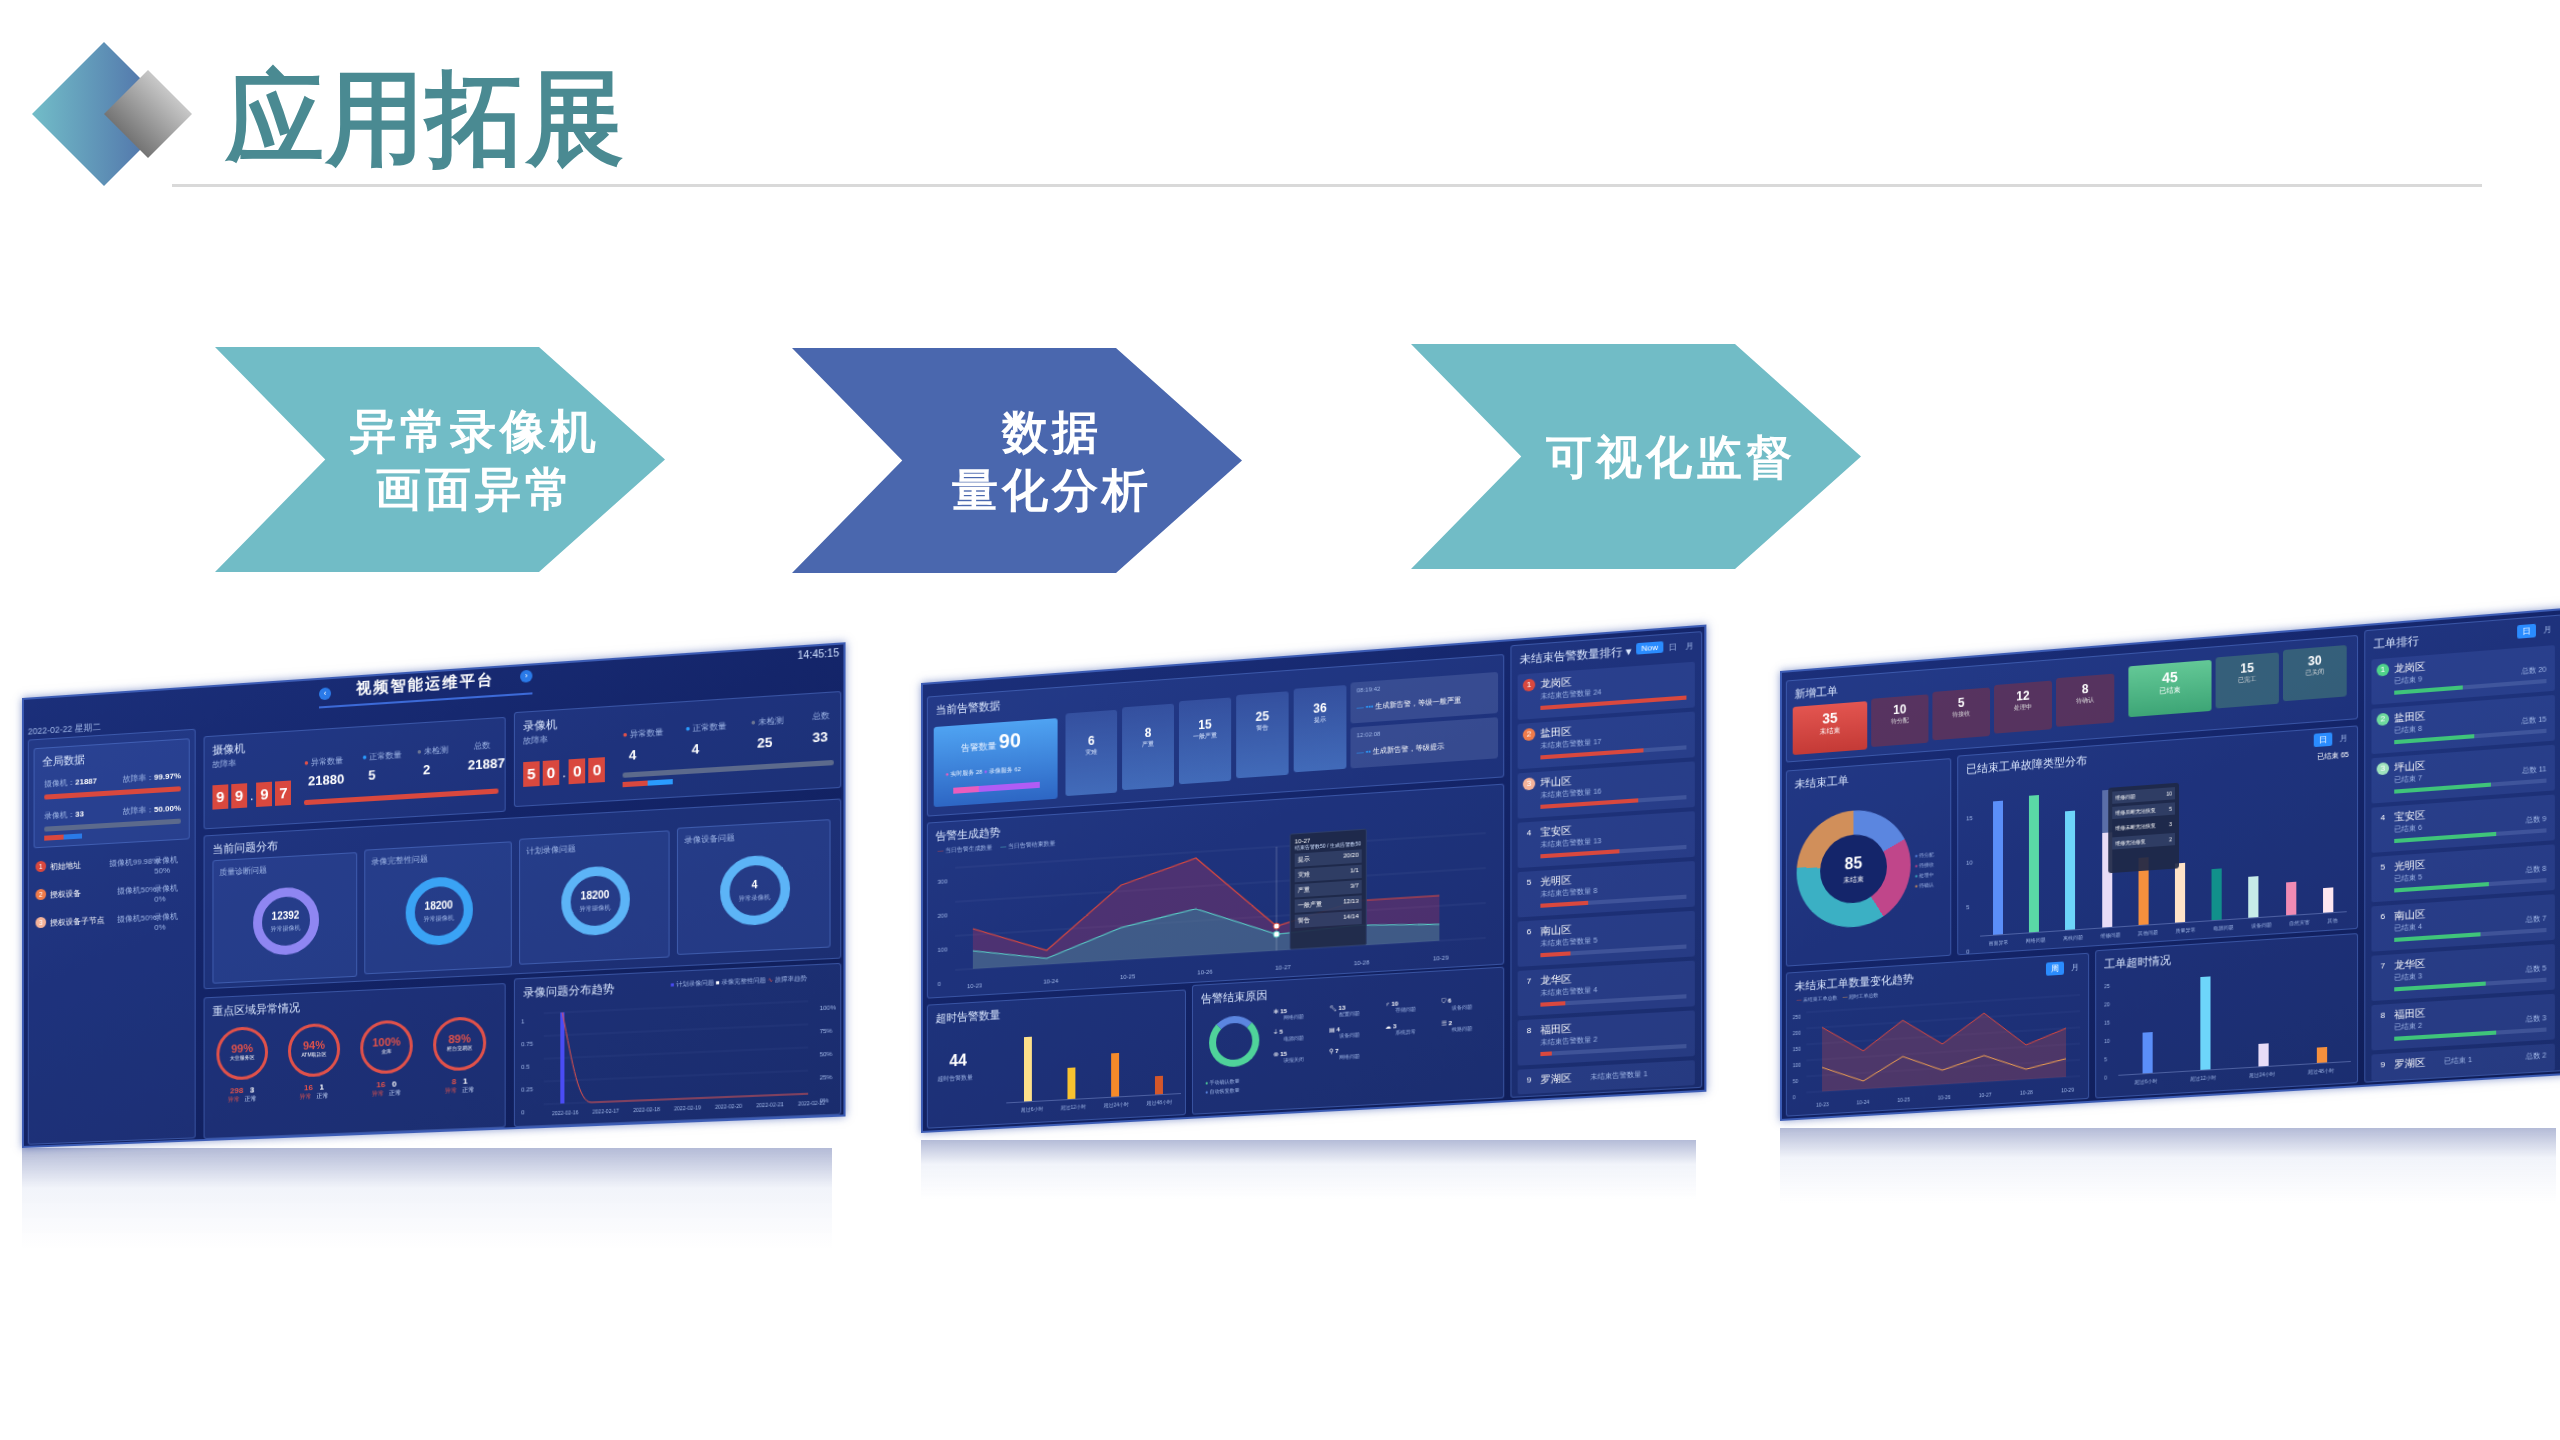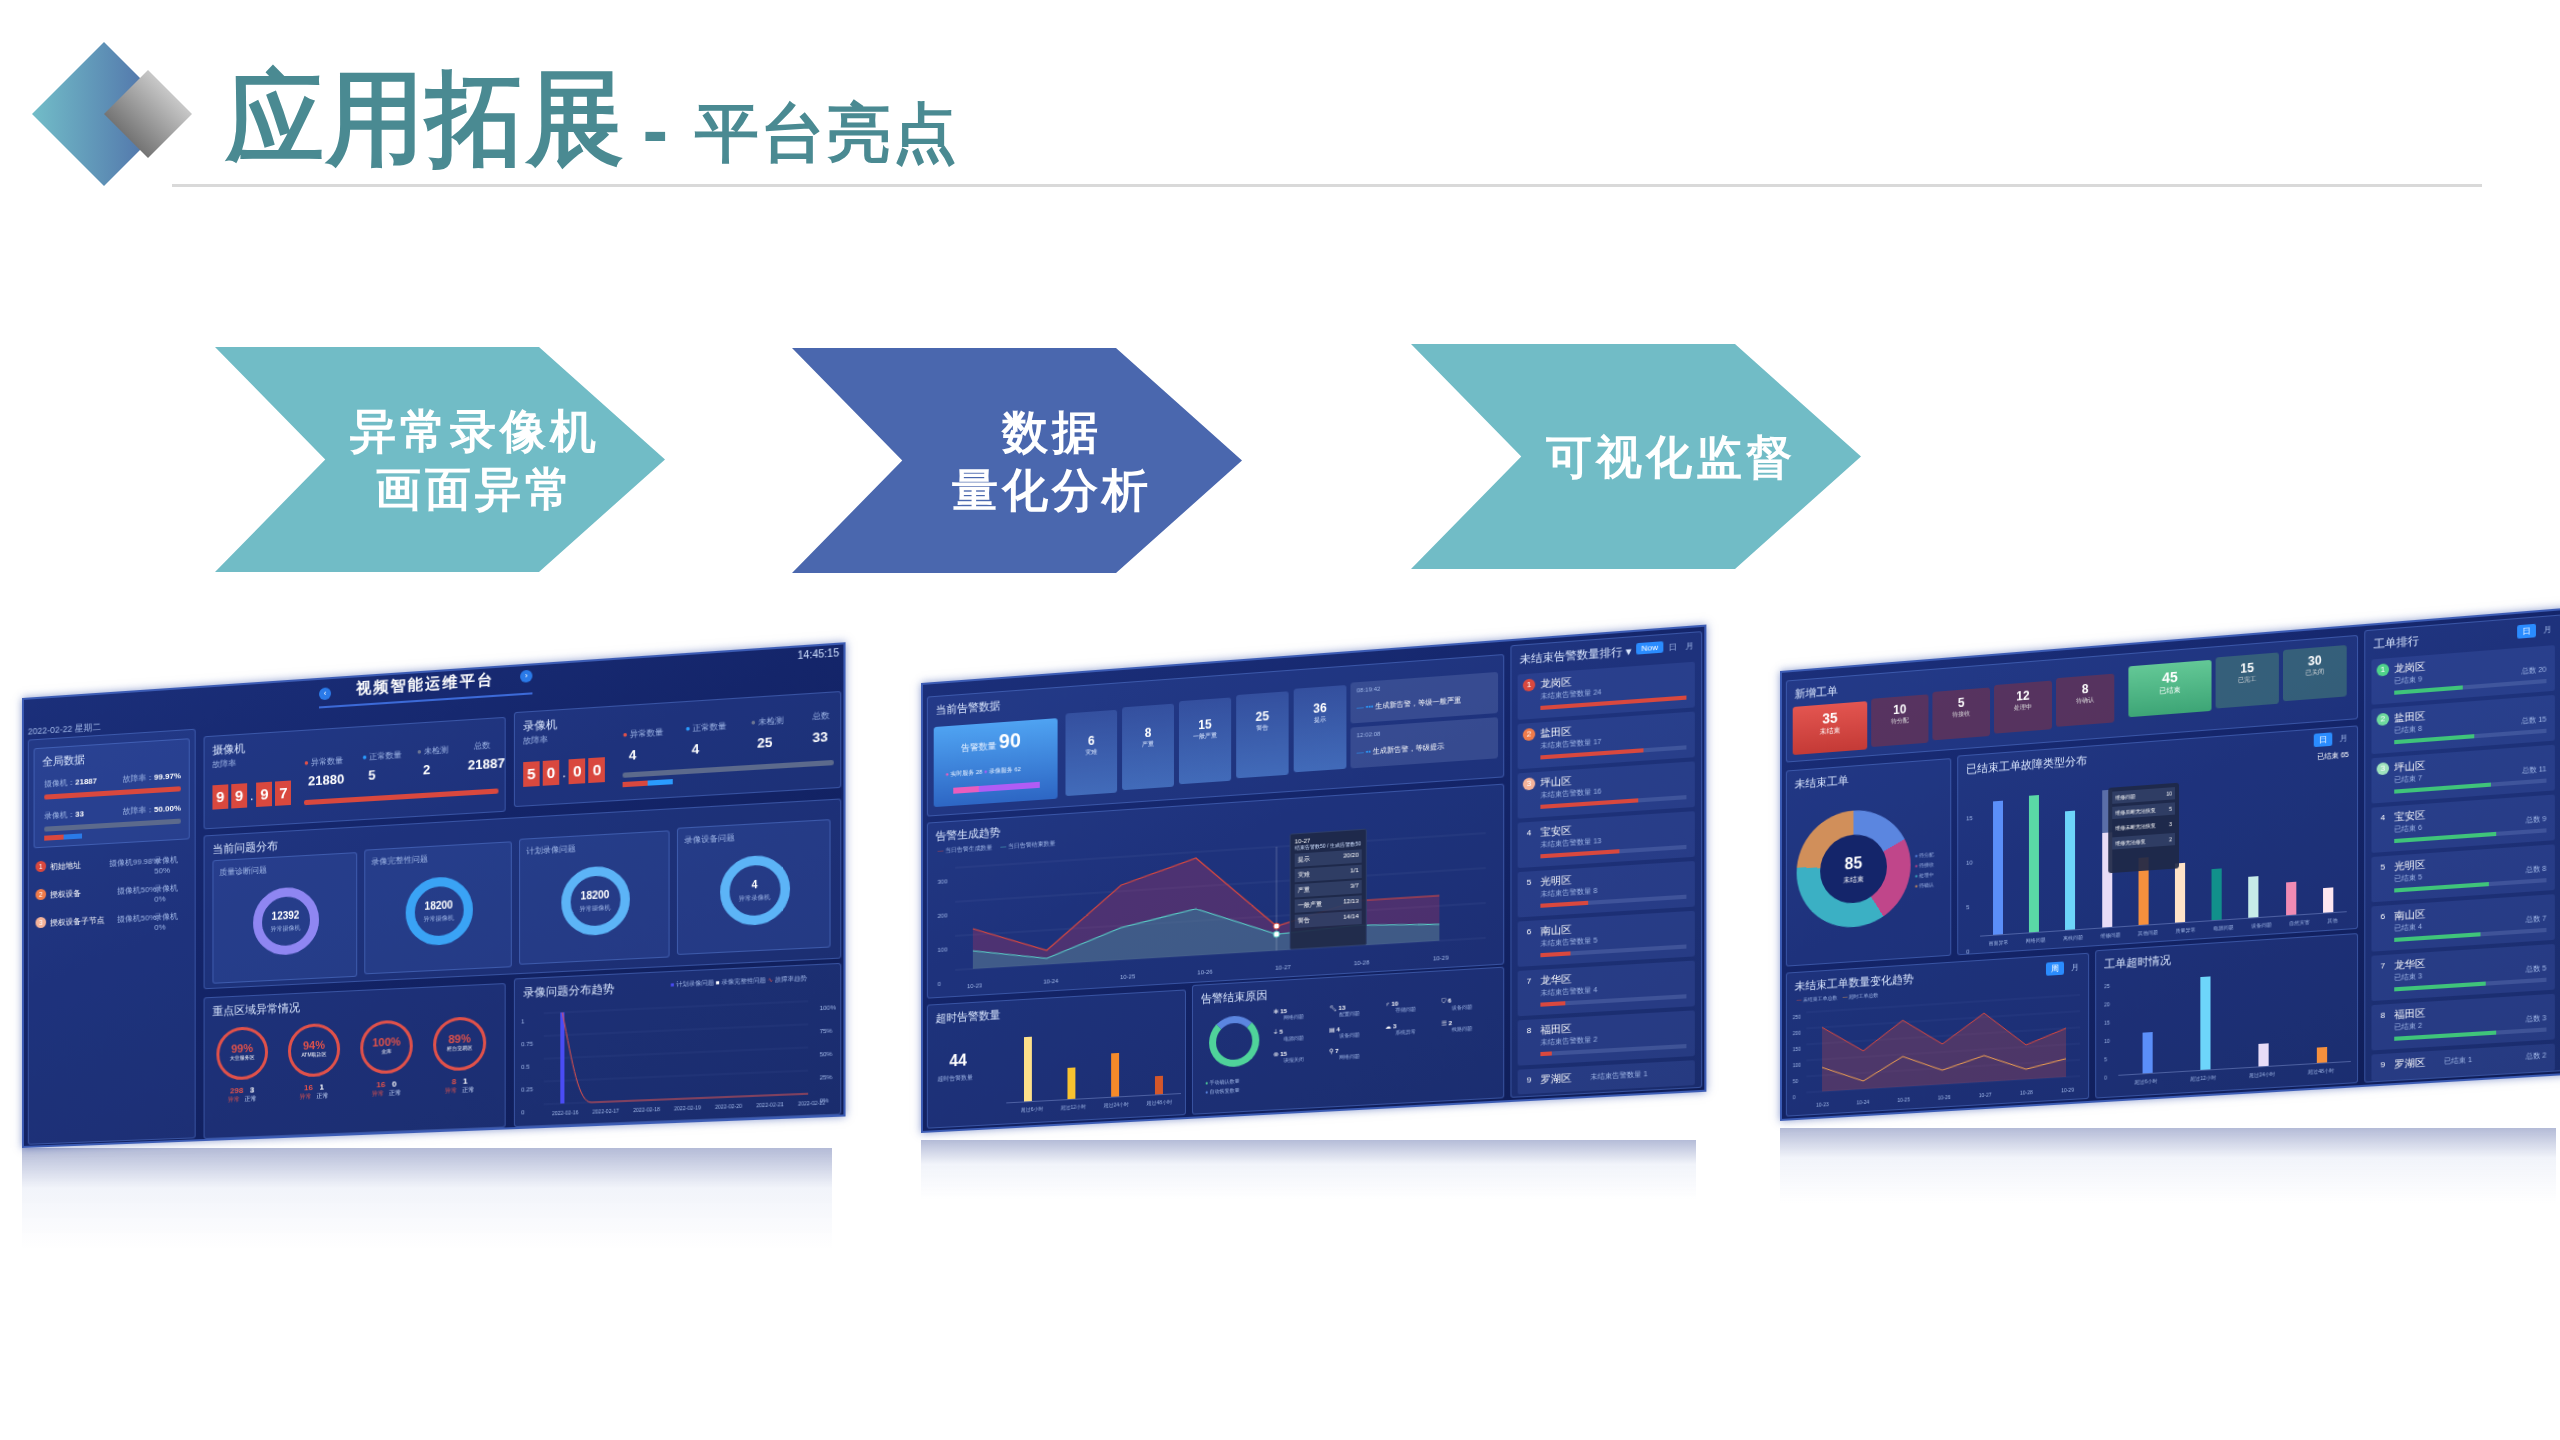--- a/index.html
+++ b/index.html
@@ -55,21 +55,20 @@
       </linearGradient>
       <linearGradient id="gSmall" x1="1" y1="0" x2="0" y2="1">
         <stop offset="0" stop-color="#f2f2f2"></stop>
           <stop offset="1" stop-color="#4a4a4a"></stop>
       </linearGradient>
     </defs>
     <polygon points="74,2 146,74 74,146 2,74" fill="url(#gBig)"></polygon>
     <polygon points="118,30 162,74 118,118 74,74" fill="url(#gSmall)"></polygon>
   </svg>
   <div class="title">应用拓展</div>
-  <div class="subtitle">- 平台亮点</div>
   <div class="sep"></div>
 
   <div class="chev teal" style="left:215px;top:347px">
     <div class="lbl">
         <div>异常录像机</div>
         <div>画面异常</div>
       </div>
   </div>
   <div class="chev blue" style="left:792px;top:348px">
     <div class="lbl">

